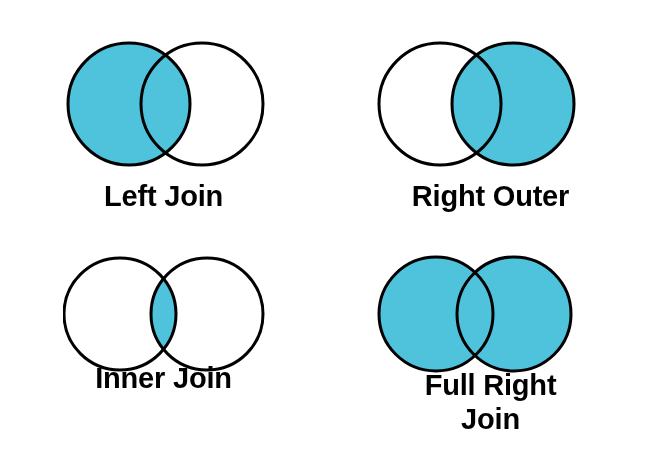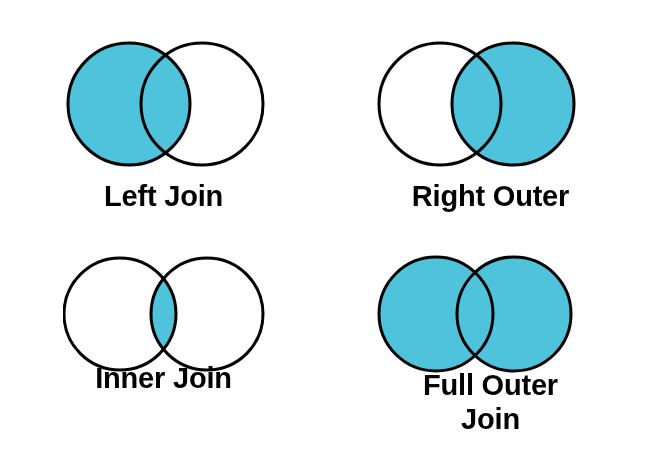--- a/index.html
+++ b/index.html
@@ -154,17 +154,17 @@
         <circle cx="140" cy="61" r="57" fill="#4FC3DC" stroke="none"></circle>
 
         <g clip-path="url(#clipL-foj)">
           <circle cx="140" cy="61" r="57" fill="#4FC3DC" stroke="none"></circle>
         </g>
 
         <circle cx="62" cy="61" r="57" fill="none" stroke="#000000" stroke-width="3"></circle>
         <circle cx="140" cy="61" r="57" fill="none" stroke="#000000" stroke-width="3"></circle>
       </svg>
     </div>
-    <div class="panel-label">Full Outer
+    <div class="panel-label">Full Right
 Join</div>
   </div>
 
 </div>
 
 </body></html>

